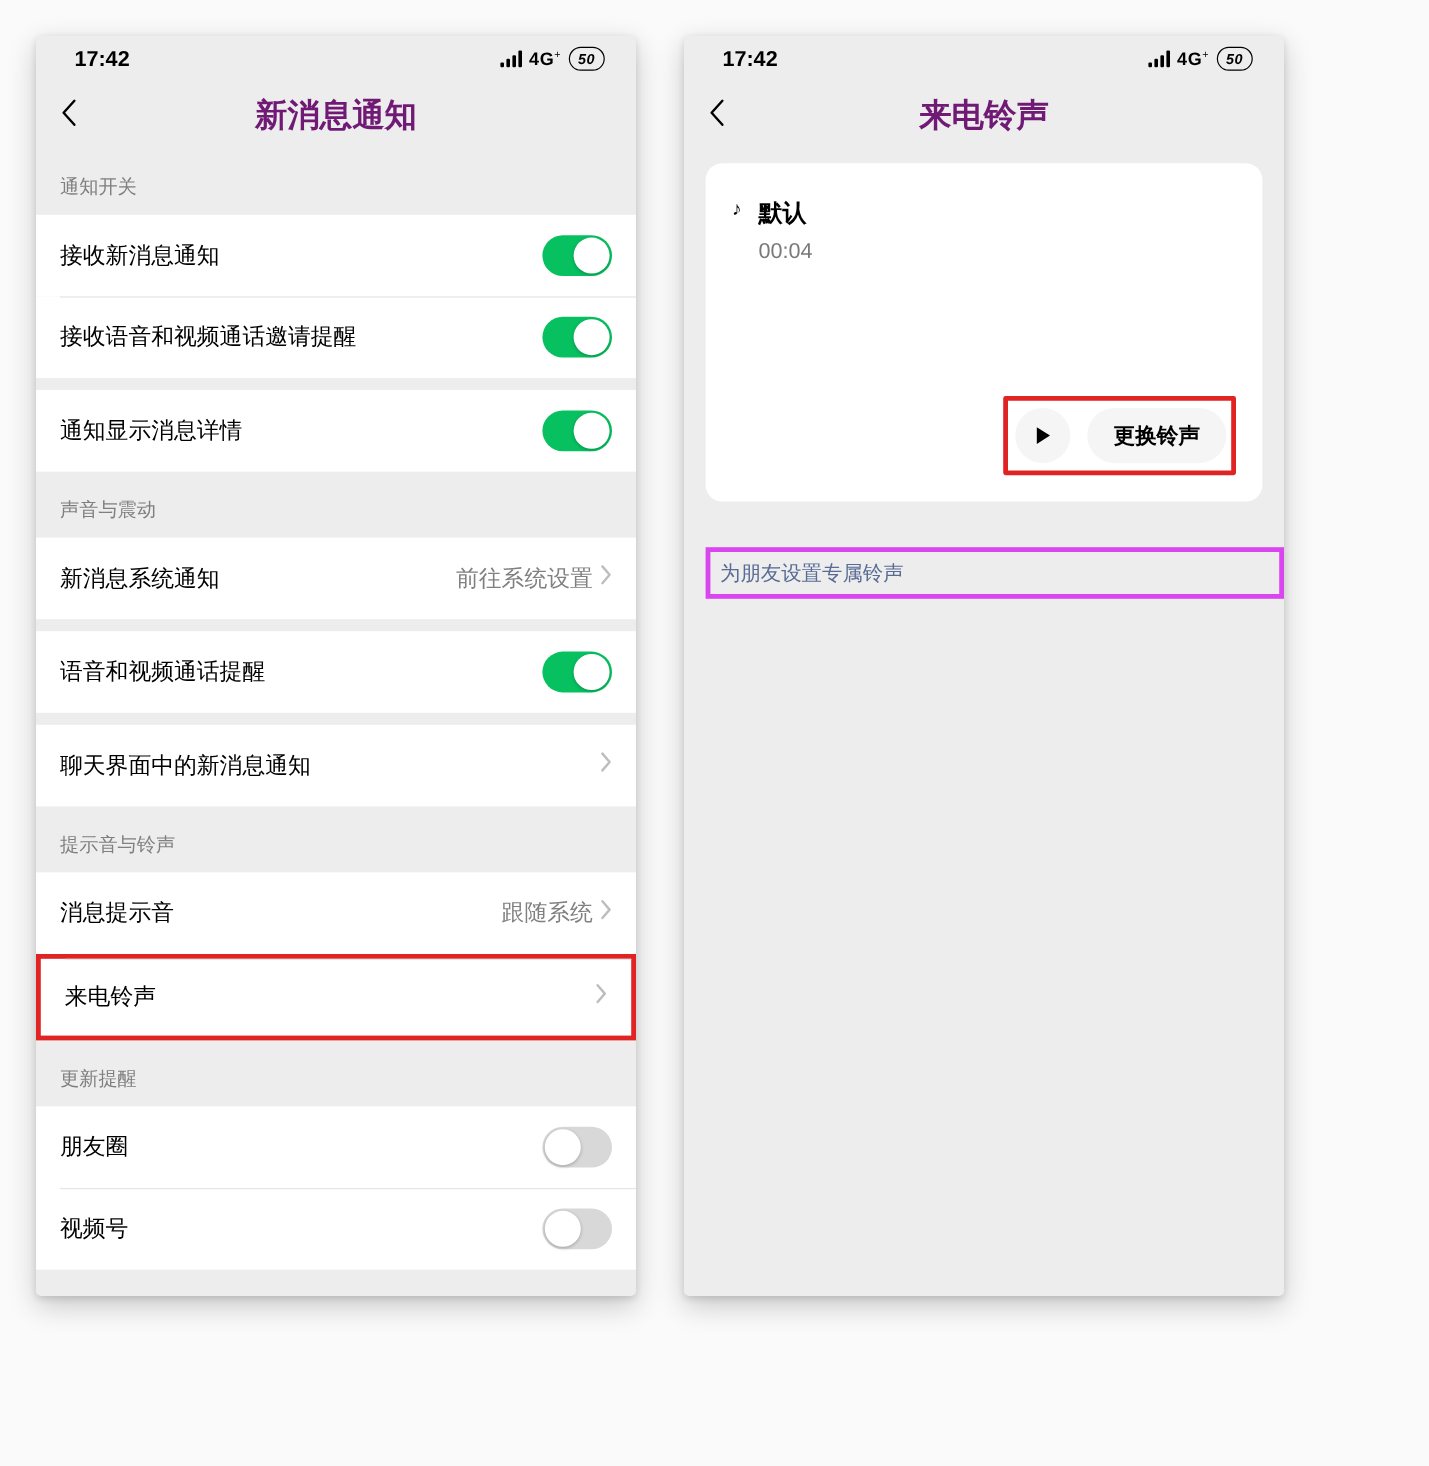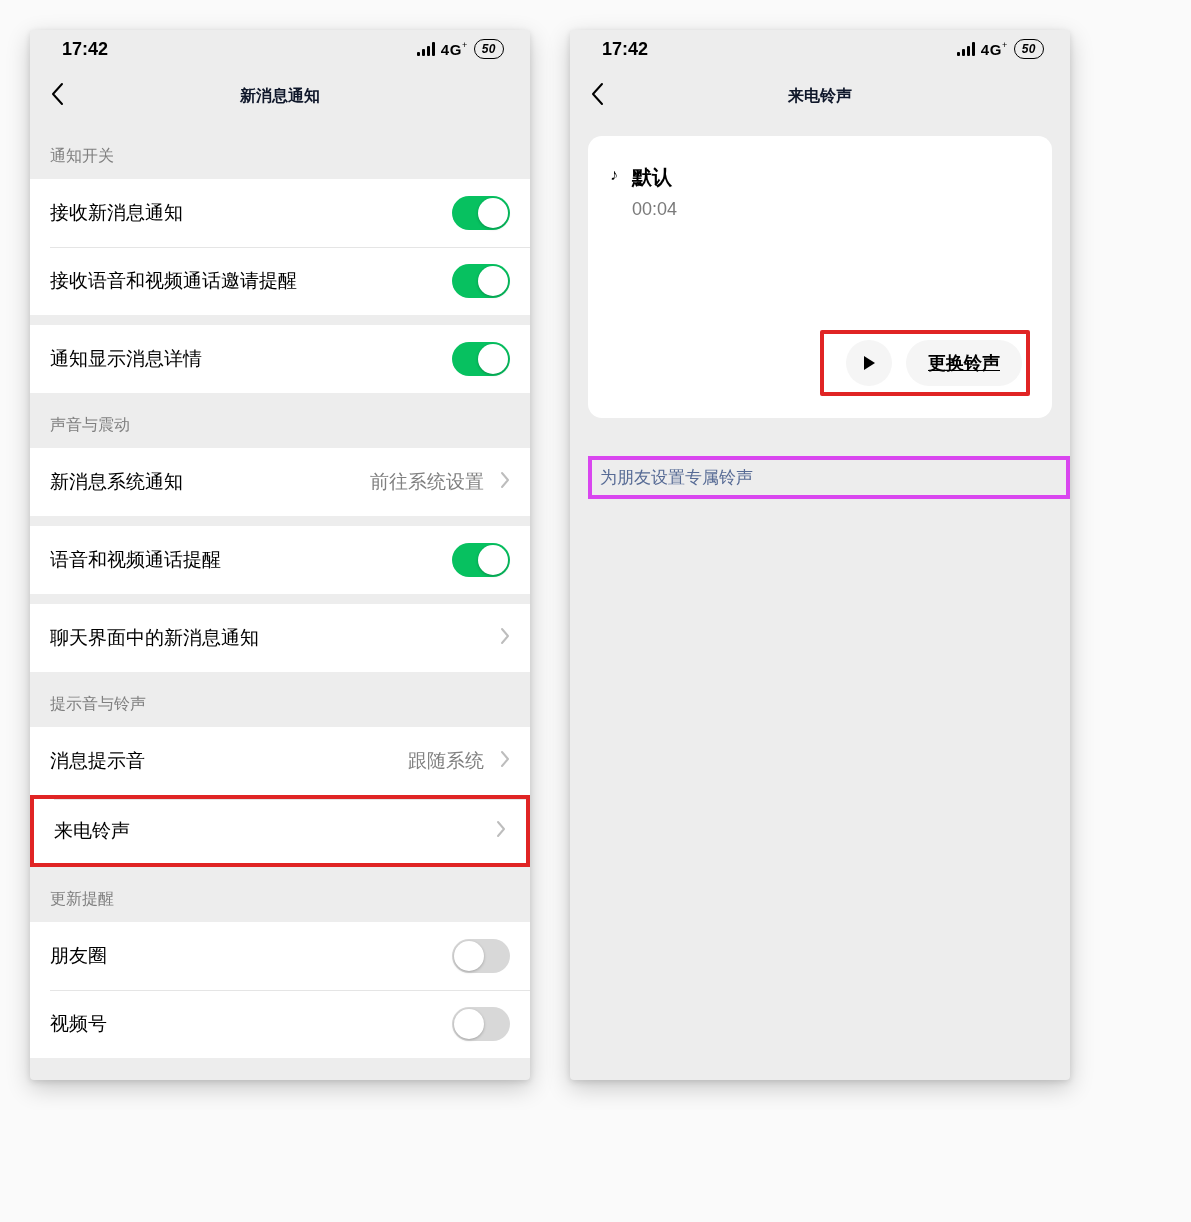--- a/index.html
+++ b/index.html
@@ -45,42 +45,42 @@
 
   .nav-bar {
     height:56px;
     display:flex;
     align-items:center;
     position:relative;
     padding:0 20px;
   }
   .nav-back { font-size:18px; color:#000; }
   .nav-back svg { width:14px; height:24px; }
-  .nav-title { position:absolute; left:0; right:0; text-align:center; font-size:16px; font-weight:600; color:#0f172a; }
+  .nav-title { position:absolute; left:0; right:0; text-align:center; font-size:27px; font-weight:600; color:#701a75; }
 
   .section-header { padding:22px 20px 12px; font-size:16px; color:#7f7f7f; }
 
   .cell {
     background:#fff;
     padding:0 20px;
     height:68px;
     display:flex;
     align-items:center;
     justify-content:space-between;
     position:relative;
   }
   .cell + .cell::before {
     content:"";
     position:absolute;
     top:0; left:20px; right:0; height:1px;
     background:#e5e5e5;
   }
   .cell-divider-gap { height:10px; background:#ededed; }
   .cell-label { font-size:19px; color:#000; }
-  .cell-value { font-size:19px; color:#808080; display:flex; align-items:center; gap:16px; }
+  .cell-value { font-size:19px; color:#808080; display:flex; align-items:center; gap:6px; }
   .chevron-right svg { width:10px; height:18px; stroke:#bdbdbd; }
 
   .switch {
     width:58px; height:34px; border-radius:17px; position:relative;
   }
   .switch.on { background:#07c160; }
   .switch.off { background:#d8d8d8; }
   .switch::after {
     content:""; position:absolute; top:2px; width:30px; height:30px; background:#fff;
     border-radius:50%; box-shadow:0 1px 3px rgba(0,0,0,.25);
@@ -105,21 +105,21 @@
   .card-actions { display:flex; justify-content:flex-end; gap:14px; margin-top:110px; }
   .play-btn {
     width:46px; height:46px; border-radius:23px; background:#f5f5f5;
     display:flex; align-items:center; justify-content:center;
   }
   .play-btn svg { width:16px; height:16px; fill:#000; }
   .change-btn {
     height:46px; padding:0 22px; border-radius:23px; background:#f5f5f5;
     display:flex; align-items:center; font-size:18px; font-weight:600; color:#000;
   }
-  .actions-hl { border:4px solid #e02424; padding:6px 4px 6px 22px; border-radius:2px;text-decoration:underline; }
+  .actions-hl { border:4px solid #e02424; padding:6px 4px 6px 6px; border-radius:2px; }
   .link-row {
     display:inline-block;
     margin:38px 0 0 18px;
     font-size:17px; color:#576b95;
     border:4px solid #d946ef;
     padding:6px 8px;
   }
 </style>
 </head>
 <body>

